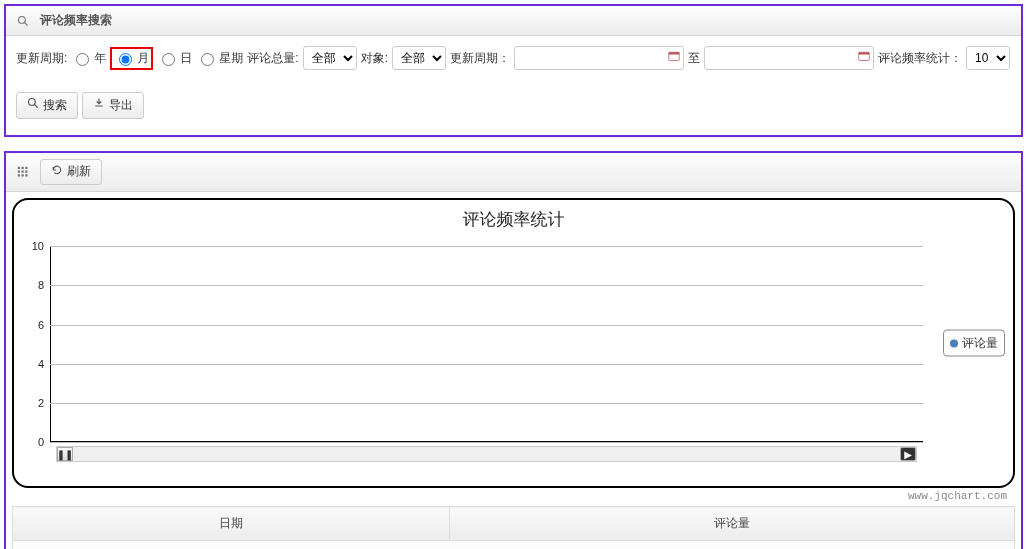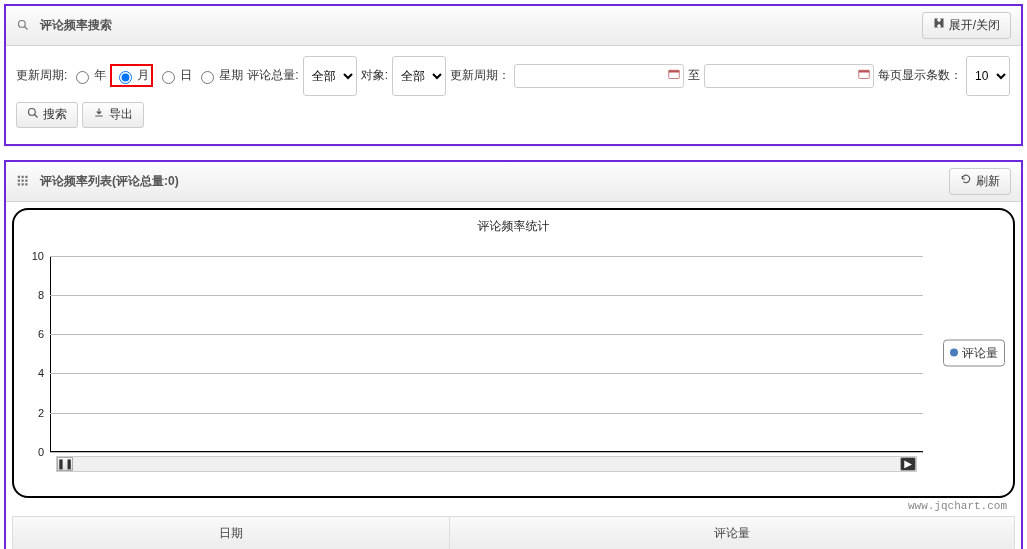--- a/index.html
+++ b/index.html
@@ -40,29 +40,29 @@
     gap: 4px;
     padding: 4px 10px;
     background: linear-gradient(to bottom, #fdfdfd, #ececec);
     border: 1px solid #ccc;
     border-radius: 3px;
     color: #333;
     cursor: pointer;
     font-size: 12px;
     line-height: 1.3;
   }
-  .filter-row { display: flex; flex-wrap: wrap; align-items: center; gap: 0 4px; }
+  .filter-row { display: flex; flex-wrap: wrap; align-items: center; gap: 16px 4px; }
   .filter-row > * { margin-bottom: 6px; }
   select {
     border: 1px solid #ccc;
     border-radius: 3px;
     padding: 3px 4px;
     font-size: 12px;
     background: #fff;
-    height: 40px;
+    height: 24px;
   }
   .date-input {
     border: 1px solid #ccc;
     border-radius: 3px;
     width: 170px;
     height: 24px;
     padding: 2px 20px 2px 4px;
     position: relative;
     background: #fff;
   }
@@ -79,21 +79,21 @@
   .label { color: #333; }
   
   .chart-outer {
     border: 2px solid #000;
     border-radius: 16px;
     margin: 0;
     position: relative;
     height: 290px;
     background: #fff;
   }
-  .chart-title { text-align: center; font-size: 12px; padding: 8px 0 4px; color: #222; }
+  .chart-title { text-align: center; font-size: 17px; padding: 8px 0 4px; color: #222; }
   .chart-plot { position: absolute; left: 36px; right: 90px; top: 46px; bottom: 44px; }
   .y-axis-line { position: absolute; left: 0; top: 0; bottom: 0; width: 1px; background: #000; }
   .x-axis-line { position: absolute; left: 0; right: 0; bottom: 0; height: 1px; background: #000; }
   .grid-line { position: absolute; left: 0; right: 0; height: 1px; background: #bbb; }
   .y-tick-label { position: absolute; right: 100%; margin-right: 6px; font-size: 11px; color: #222; transform: translateY(-50%); }
   .legend {
     position: absolute;
     right: 8px;
     top: 50%;
     transform: translateY(-50%);
@@ -145,28 +145,20 @@
 
 <div class="panel">
   <div class="panel-header">
     <span class="hdr-icon">
       <svg class="icon" viewBox="0 0 16 16">
           <circle cx="6.5" cy="6.5" r="4.5" fill="none" stroke="#777" stroke-width="1.5"></circle>
           <line x1="10" y1="10" x2="14" y2="14" stroke="#777" stroke-width="1.5"></line>
         </svg>
     </span>
     <span class="hdr-title">评论频率搜索</span>
-    <button class="btn">
-      <span>
-        <svg class="icon" viewBox="0 0 16 16">
-            <path d="M2 2h5l-2 2 4 4-4 4 2 2H2z M14 14H9l2-2-4-4 4-4-2-2h5z" fill="#555"></path>
-          </svg>
-      </span>
-      <span>展开/关闭</span>
-    </button>
   </div>
   <div class="panel-body">
     <div class="filter-row">
       <span class="label">更新周期:</span>
 
       <label class="radio-wrap">
         <input type="radio" name="cycle" style="">
         <span>年</span>
       </label>
       <label class="radio-wrap highlight">
@@ -206,21 +198,21 @@
       <span class="date-wrap">
         <input class="date-input" style="">
         <span class="cal-icon">
           <svg class="icon" viewBox="0 0 16 16">
               <rect x="1" y="3" width="14" height="11" rx="1" fill="none" stroke="#b55"></rect>
               <rect x="1" y="3" width="14" height="3" fill="#b55"></rect>
             </svg>
         </span>
       </span>
 
-      <span class="label">每页显示条数：</span>
+      <span class="label">评论频率统计：</span>
       <select>
         <option>10</option>
       </select>
 
       <button class="btn">
         <span>
           <svg class="icon" viewBox="0 0 16 16">
               <circle cx="6.5" cy="6.5" r="4.5" fill="none" stroke="#555" stroke-width="1.5"></circle>
               <line x1="10" y1="10" x2="14" y2="14" stroke="#555" stroke-width="1.5"></line>
             </svg>
@@ -248,21 +240,20 @@
           <rect x="6" y="1" width="3" height="3" fill="#777"></rect>
           <rect x="11" y="1" width="3" height="3" fill="#777"></rect>
         <rect x="1" y="6" width="3" height="3" fill="#777"></rect>
           <rect x="6" y="6" width="3" height="3" fill="#777"></rect>
           <rect x="11" y="6" width="3" height="3" fill="#777"></rect>
         <rect x="1" y="11" width="3" height="3" fill="#777"></rect>
           <rect x="6" y="11" width="3" height="3" fill="#777"></rect>
           <rect x="11" y="11" width="3" height="3" fill="#777"></rect>
       </svg>
     </span>
-    <span class="hdr-title">评论频率列表(评论总量:0)</span>
     <button class="btn">
       <span>
         <svg class="icon" viewBox="0 0 16 16">
             <path d="M3 8a5 5 0 1 1 1.5 3.5M3 8V4m0 4h4" fill="none" stroke="#555" stroke-width="1.5"></path>
           </svg>
       </span>
       <span>刷新</span>
     </button>
   </div>
   <div class="panel-body" style="padding:6px 6px 10px;">

